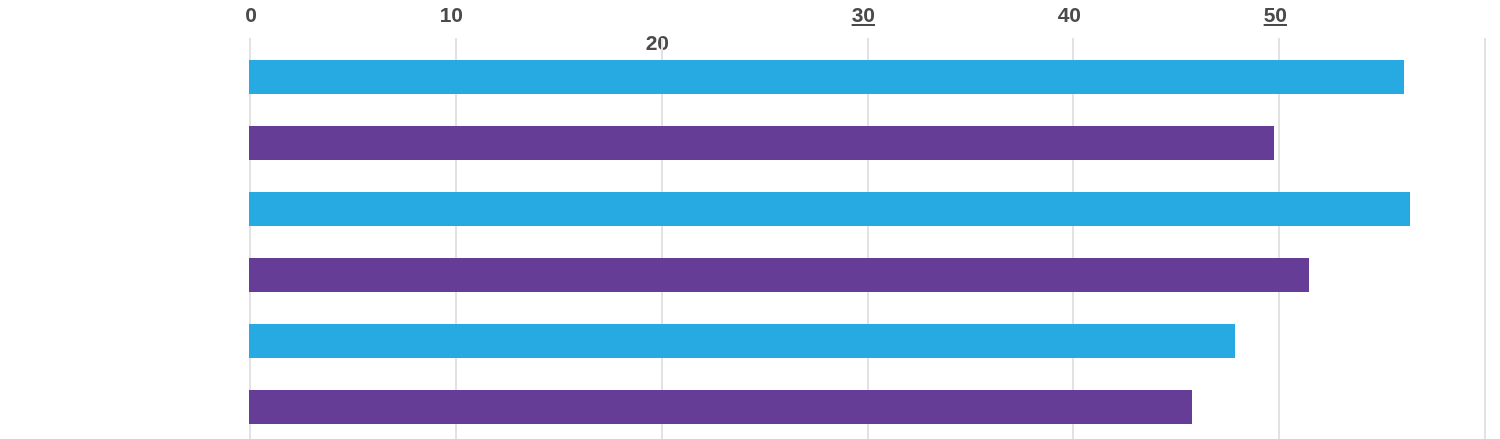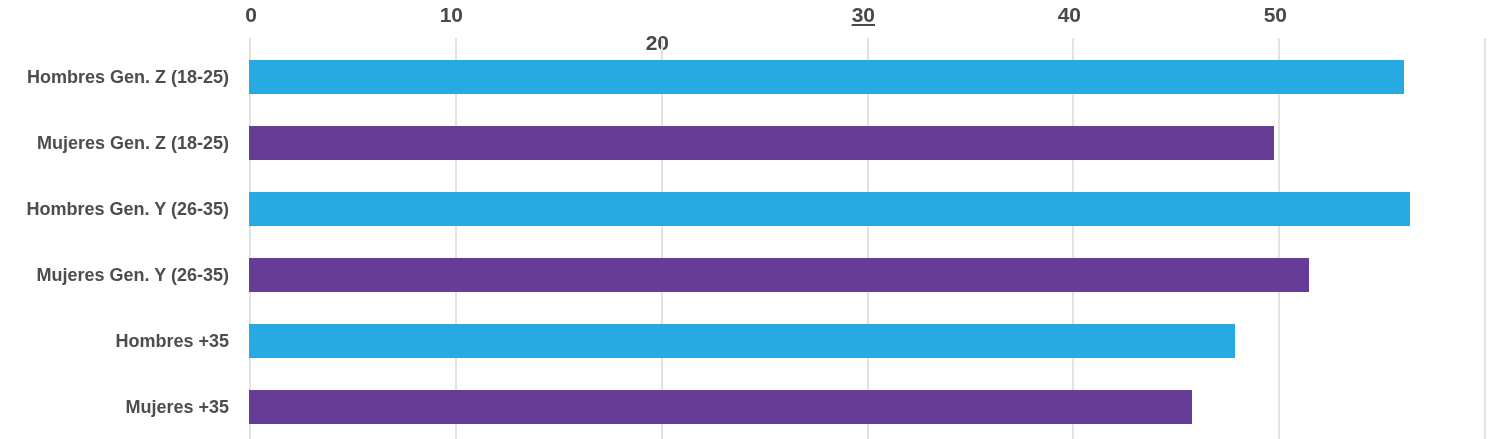--- a/index.html
+++ b/index.html
@@ -91,32 +91,24 @@
 <body>
 
 <div id="chart-root">
 
   <div class="axis-top">
     <span class="tick-label" style="left:257px;">0</span>
     <span class="tick-label" style="left:463px;">10</span>
     <span class="tick-label" style="left:669px;margin-top:28px;">20</span>
     <span class="tick-label" style="left:875px;text-decoration:underline;">30</span>
     <span class="tick-label" style="left:1081px;">40</span>
-    <span class="tick-label" style="left:1287px;">50</span>
+    <span class="tick-label" style="left:1287px;text-decoration:underline;">50</span>
     <span class="tick-label" style="left:1579px;margin-top:44px;">60</span>
   </div>
 
-  <div class="cat-labels">
-    <span class="cat-label" style="top:22px;">Hombres Gen. Z (18-25)</span>
-    <span class="cat-label" style="top:88px;">Mujeres Gen. Z (18-25)</span>
-    <span class="cat-label" style="top:154px;">Hombres Gen. Y (26-35)</span>
-    <span class="cat-label" style="top:220px;">Mujeres Gen. Y (26-35)</span>
-    <span class="cat-label" style="top:286px;">Hombres +35</span>
-    <span class="cat-label" style="top:352px;">Mujeres +35</span>
-  </div>
 
   <div class="plot">
     <div class="gridline" style="left: 0px; background: rgb(226, 226, 226);"></div>
     <div class="gridline" style="left: 205.833px; background: rgb(226, 226, 226);"></div>
     <div class="gridline" style="left: 411.667px; background: rgb(226, 226, 226);"></div>
     <div class="gridline" style="left: 617.5px; background: rgb(226, 226, 226);"></div>
     <div class="gridline" style="left: 823.333px; background: rgb(226, 226, 226);"></div>
     <div class="gridline" style="left: 1029.17px; background: rgb(226, 226, 226);"></div>
     <div class="gridline" style="left: 1235px; background: rgb(226, 226, 226);"></div>
 

